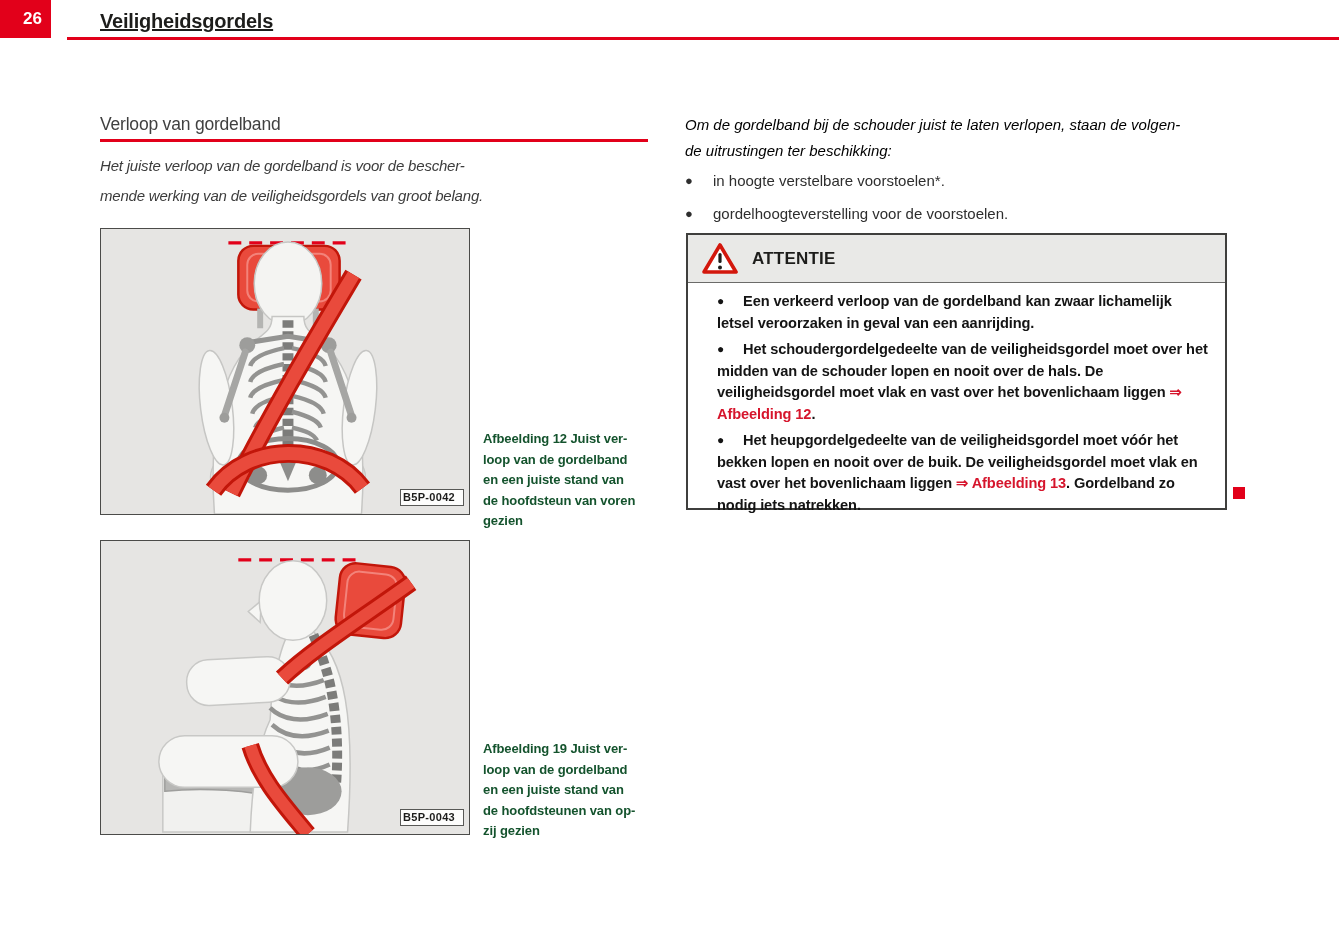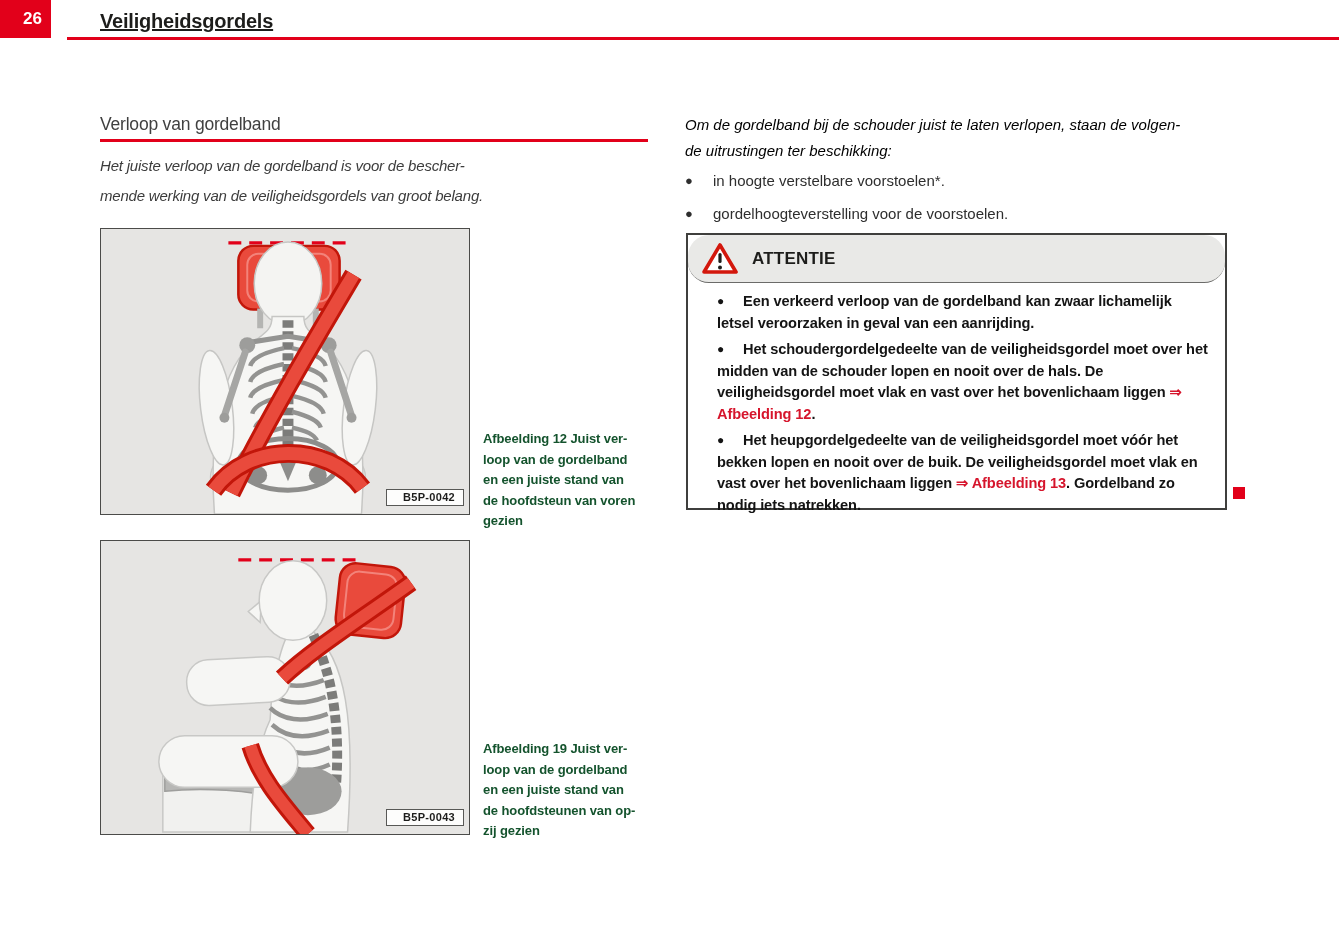--- a/index.html
+++ b/index.html
@@ -18,37 +18,37 @@
   .section-heading{left:100px;top:114px;font-size:17.5px;font-weight:normal;color:#404040;letter-spacing:-0.2px;}
   .section-rule{left:100px;top:139px;width:548px;height:2.5px;background:#e2001a;}
   .intro-text{left:100px;top:151px;width:560px;font-size:15px;font-style:italic;
     color:#3c3c3c;line-height:30px;white-space:pre-line;letter-spacing:-0.2px;}
 
   .figure-frame{width:370px;background:#e6e5e3;border:1.6px solid #4b4b49;box-sizing:border-box;}
   .fig1{left:100px;top:228px;height:287px;}
   .fig2{left:100px;top:540px;height:295px;}
   .figure-frame svg{display:block;width:100%;height:100%;}
   .fig-code{position:absolute;right:5px;bottom:8px;background:#fdfdfc;border:1.4px solid #585856;
-    font-size:11px;font-weight:bold;color:#1d1d1b;padding:1px 8px 2px 16px;letter-spacing:0.3px;}
+    font-size:11px;font-weight:bold;color:#1d1d1b;padding:1px 8px 2px 2px;letter-spacing:0.3px;}
   .fig-caption{width:172px;font-size:13px;font-weight:bold;color:#14532d;
     line-height:20.5px;white-space:pre-line;letter-spacing:-0.1px;}
   .cap1{left:483px;top:429px;}
   .cap2{left:483px;top:739px;}
 
   
   .right-par{left:685px;top:112px;width:548px;font-size:15px;color:#000000;
     line-height:26px;white-space:pre-line;font-style:italic;}
   .right-bullets{left:685px;top:168px;width:548px;font-size:15px;color:#2e2e2e;}
   .right-bullets p{margin:0 0 7px 0;line-height:26px;}
   .bullet-glyph{display:inline-block;width:28px;font-size:13px;vertical-align:1px;}
 
   .attention-box{left:686px;top:233px;width:541px;height:277px;background:#ffffff;
     border:2px solid #3f3f3d;box-sizing:border-box;}
   .attention-header{height:48px;background:#e9e9e7;border-bottom:1.6px solid #6b6b69;
-    display:flex;align-items:center;padding-left:13px;box-sizing:border-box;border-radius:21px;}
+    display:flex;align-items:center;padding-left:13px;box-sizing:border-box;}
   .attention-title{font-size:17px;font-weight:bold;color:#1d1d1b;margin-left:13px;letter-spacing:0.2px;}
   .attention-body{padding:8px 13px 0 13px;}
   .attention-body p{margin:0 0 5px 16px;font-size:14.6px;font-weight:bold;color:#141414;
     line-height:21.5px;letter-spacing:-0.1px;}
   .attention-body .bullet-glyph{width:26px;font-size:12px;}
   .red-ref{color:#d6152c;}
   .section-end-marker{left:1233px;top:487px;width:12px;height:12px;background:#e2001a;}
 </style>
 </head>
 <body>

